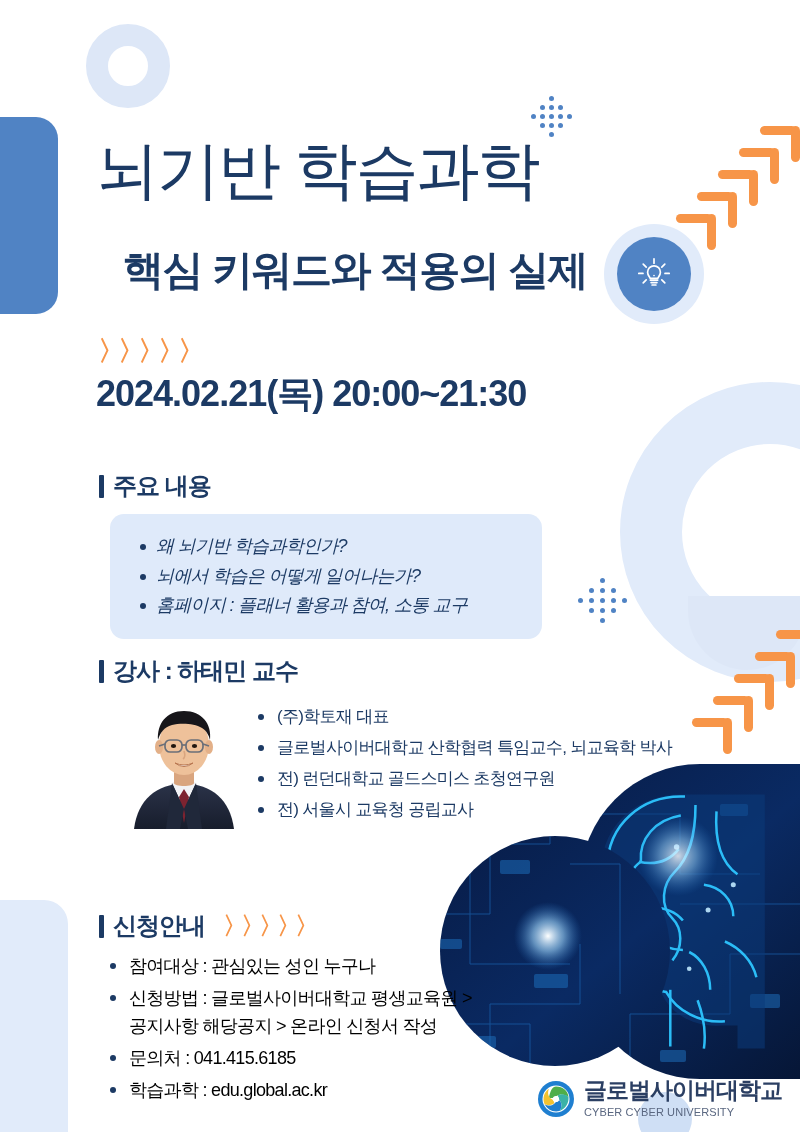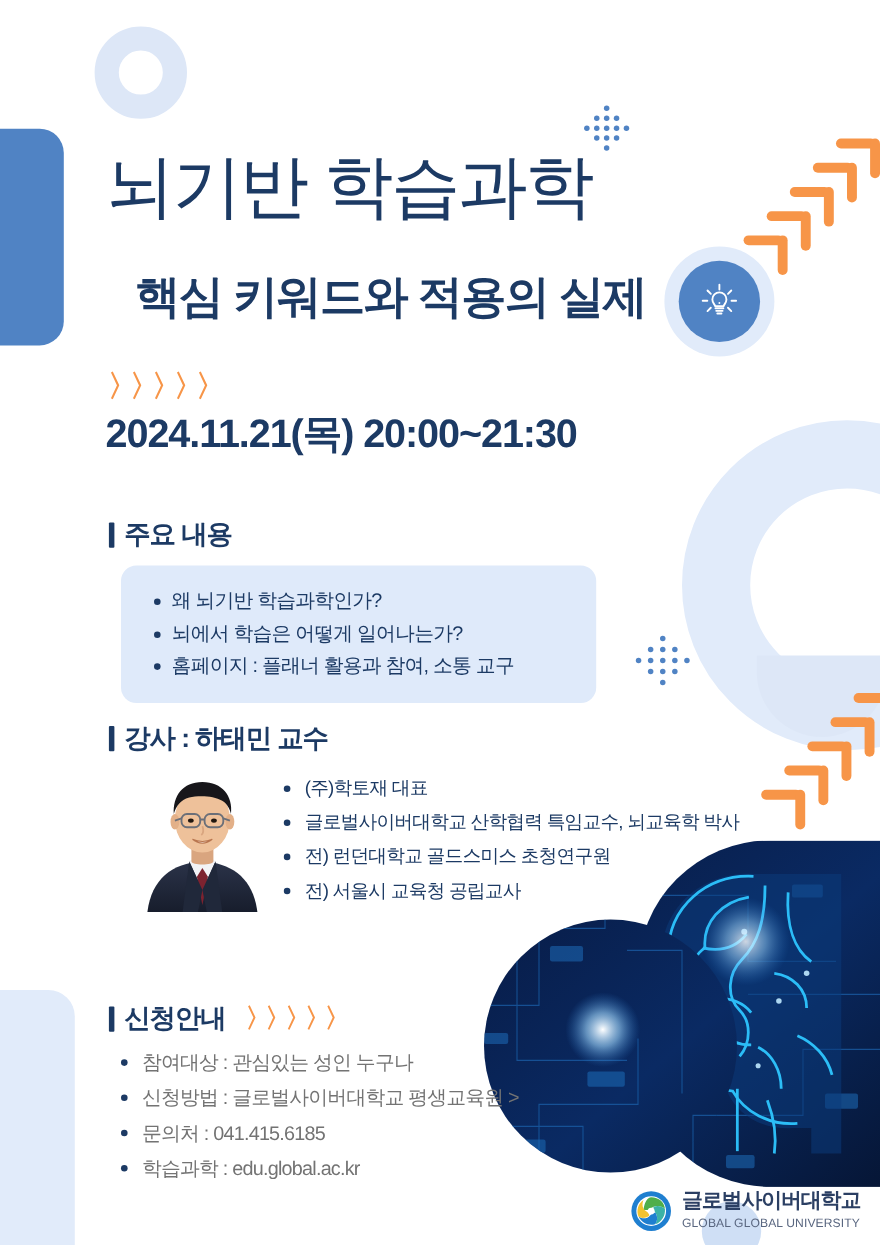--- a/index.html
+++ b/index.html
@@ -123,21 +123,21 @@
   }
   .head-content { left:99px; top:470px;justify-content:space-between; }
   .head-speaker { left:99px; top:655px; }
   .head-apply   { left:99px; top:910px;align-items:center; }
   .arrows-apply { font-size:24px; letter-spacing:-6px; margin-left:9px; }
 
   
   .content-box {
     position:absolute; left:110px; top:514px;
     width:432px; padding:18px 0 18px 0;
-    background:#dfeafa; border-radius:14px;
+    background:#dfeafa; border-radius:14px;font-style:italic;
   }
   .content-box ul { list-style:none; }
   .content-box li {
     position:relative;
     font-size:18px; color:#1c3a64; letter-spacing:-0.7px;
     padding:0 0 0 46px; line-height:1.65;
   }
   .content-box li::before {
     content:""; position:absolute; left:30px; top:12px;
     width:6px; height:6px; background:#1c3a64; border-radius:50%;
@@ -164,21 +164,21 @@
     width:6px; height:6px; background:#1c3a64; border-radius:50%;
   }
 
   
   .apply-list {
     position:absolute; left:105px; top:952px;
     width:420px; list-style:none;
   }
   .apply-list li {
     position:relative;
-    font-size:18px; color:#737373; letter-spacing:-0.7px;
+    font-size:18px; color:#000000; letter-spacing:-0.7px;
     padding-left:24px; line-height:1.56;
     margin-bottom:4px;
   }
   .apply-list li::before {
     content:""; position:absolute; left:5px; top:11px;
     width:6px; height:6px; background:#1c3a64; border-radius:50%;
   }
   .apply-list li .cont { display:block; }
 
   
@@ -201,21 +201,21 @@
   .blob-a .brain-img { left:-150px; top:0; }
   .blob-b .brain-img { left:-10px; top:-72px; }
 
   
   .logo {
     position:absolute; right:18px; bottom:12px;
     display:flex; align-items:center; gap:9px;
   }
   .logo-mark { width:38px; height:38px; }
   .logo-text-ko {
-    font-size:19px; font-weight:bold; color:#2b3f63; letter-spacing:-1px;
+    font-size:23px; font-weight:bold; color:#2b3f63; letter-spacing:-1px;
     line-height:1.05;
   }
   .logo-text-en {
     font-size:11px; color:#5a6780; letter-spacing:0.1px; line-height:1.2;
   }
 </style>
 </head>
 <body>
 
 <div class="poster">
@@ -317,21 +317,21 @@
         <path d="M31.8 29.8 l-3-3"></path>
       </g>
     </svg>
   </div>
 
 
   <h1 class="title-main">뇌기반 학습과학</h1>
   <h2 class="title-sub">핵심 키워드와 적용의 실제</h2>
 
   <div class="arrows arrows-date">〉〉〉〉〉</div>
-  <div class="date-line">2024.11.21(목) 20:00~21:30</div>
+  <div class="date-line">2024.02.21(목) 20:00~21:30</div>
 
   <div class="sec-head head-content">
     <span class="bar"></span>
     <span>주요 내용</span>
   </div>
   <div class="content-box">
     <ul>
       <li>왜 뇌기반 학습과학인가?</li>
       <li>뇌에서 학습은 어떻게 일어나는가?</li>
       <li>홈페이지 : 플래너 활용과 참여, 소통 교구</li>
@@ -511,20 +511,21 @@
     <span>신청안내</span>
     <span class="arrows arrows-apply">〉〉〉〉〉</span>
   </div>
 
   <ul class="apply-list">
     <li>
       <span class="cont">참여대상 : 관심있는 성인 누구나</span>
     </li>
     <li>
       <span class="cont">신청방법 : 글로벌사이버대학교 평생교육원 &gt;</span>
+      <span class="cont">공지사항 해당공지 &gt; 온라인 신청서 작성</span>
     </li>
     <li>
       <span class="cont">문의처 : 041.415.6185</span>
     </li>
     <li>
       <span class="cont">학습과학 : edu.global.ac.kr</span>
     </li>
   </ul>
 
   <div class="logo">
@@ -534,17 +535,17 @@
         <circle cx="19" cy="19" r="13.5" fill="#ffffff"></circle>
         <path d="M19 6.5 C26 6.5 31 11 31.5 17 C28 14 23 13.5 19.5 16 C17 17.8 15 18.5 12 17.8 C13 11 15.5 6.5 19 6.5 Z" fill="#4fae4a"></path>
         <path d="M31.5 17 C32 23 28.5 29 22.5 31 C25 27.5 25 23 22.8 20.4 C21.2 18.4 20.6 16.8 21.2 15 C25 13.5 29 14.5 31.5 17 Z" fill="#3bb2a6"></path>
         <path d="M22.5 31 C16.5 32.8 10 29.5 7.5 24 C11 26.5 15.5 26 18 23 C19.8 20.8 21.2 20 23 20.6 C25 24 24.8 28.5 22.5 31 Z" fill="#1f7fd0"></path>
         <path d="M7.5 24 C5.2 18.5 7 12 12 8.8 C10.2 12.8 11.2 17 14.2 18.8 C16.4 20.2 17.4 21.4 17.2 23.2 C13.8 25.6 9.8 25.8 7.5 24 Z" fill="#f2c230"></path>
         <circle cx="19" cy="19" r="3.1" fill="#ffffff"></circle>
       </svg>
     </span>
     <span>
       <span class="logo-text-ko">글로벌사이버대학교</span><br>
-      <span class="logo-text-en">GLOBAL GLOBAL UNIVERSITY</span>
+      <span class="logo-text-en">CYBER CYBER UNIVERSITY</span>
     </span>
   </div>
 
 </div>
 
 </body></html>

